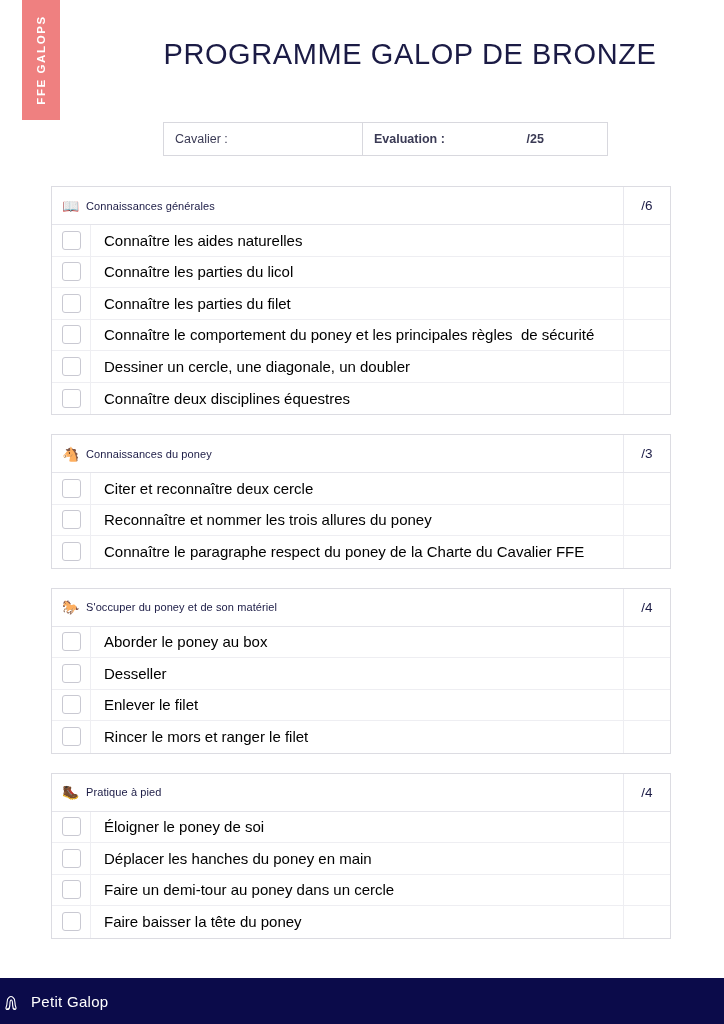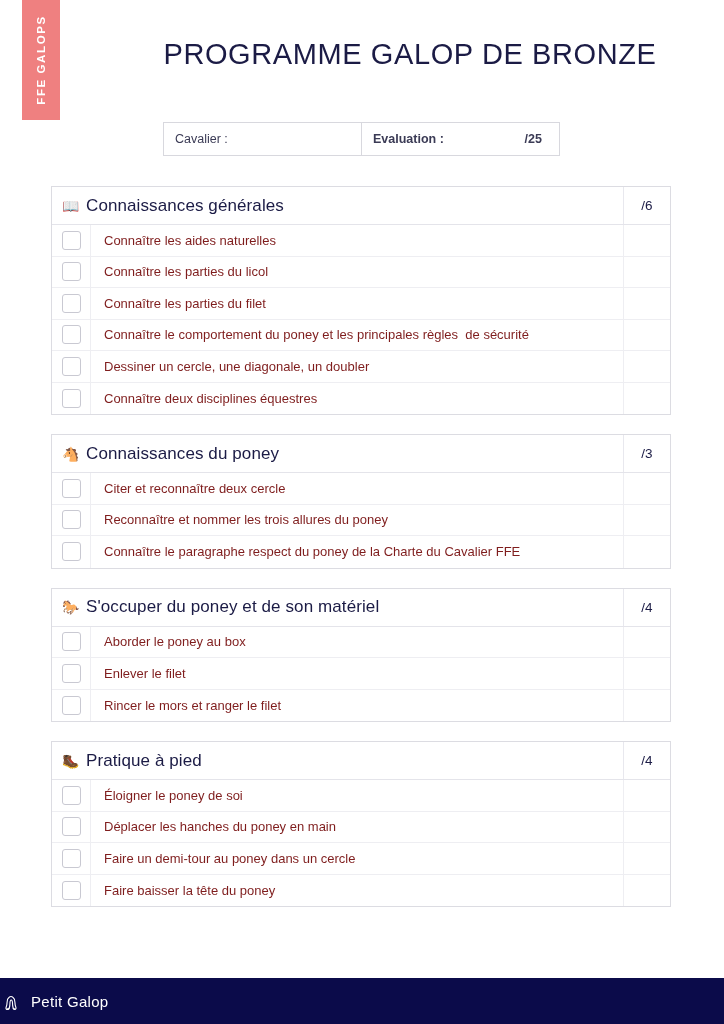--- a/index.html
+++ b/index.html
@@ -52,21 +52,21 @@
     font-family: "Liberation Sans", sans-serif;
     font-weight: normal;
     margin-left: 48px;
   }
 
   
   .identity-box {
     position: absolute;
     top: 122px;
     left: 163px;
-    width: 397px;
+    width: 445px;
     height: 34px;
     border: 1px solid #d8d8de;
     box-sizing: border-box;
     display: flex;
     background: #fff;
   }
   .identity-cell {
     box-sizing: border-box;
     display: flex;
     align-items: center;
@@ -120,21 +120,21 @@
     min-width: 0;
   }
   .section-icon {
     font-size: 14px;
     line-height: 1;
     display: inline-block;
     width: 17px;
     text-align: center;
   }
   .section-name {
-    font-size: 17px;
+    font-size: 11px;
     color: #1b1b45;
     letter-spacing: 0.1px;
   }
   .section-score {
     width: 47px;
     border-left: 1px solid #e8e8ee;
     box-sizing: border-box;
     height: 100%;
     display: flex;
     align-items: center;
@@ -167,22 +167,22 @@
     border: 1px solid #c9c9d2;
     border-radius: 3px;
     background: #ffffff;
     box-sizing: border-box;
   }
   .row-label {
     flex: 1;
     display: flex;
     align-items: center;
     padding-left: 13px;
-    font-size: 13px;
-    color: #7f1d1d;
+    font-size: 15px;
+    color: #000000;
     white-space: pre;
     min-width: 0;
     overflow: hidden;
   }
   .row-score {
     width: 47px;
     border-left: 1px solid #eeeef2;
     box-sizing: border-box;
   }
 
@@ -317,20 +317,27 @@
           <span class="section-icon">🐎</span>
           <span class="section-name">S'occuper du poney et de son matériel</span>
         </div>
         <div class="section-score">/4</div>
       </div>
       <div class="row">
         <div class="row-check">
           <div class="checkbox"></div>
         </div>
         <div class="row-label">Aborder le poney au box</div>
+        <div class="row-score"></div>
+      </div>
+      <div class="row">
+        <div class="row-check">
+          <div class="checkbox"></div>
+        </div>
+        <div class="row-label">Desseller</div>
         <div class="row-score"></div>
       </div>
       <div class="row">
         <div class="row-check">
           <div class="checkbox"></div>
         </div>
         <div class="row-label">Enlever le filet</div>
         <div class="row-score"></div>
       </div>
       <div class="row">

